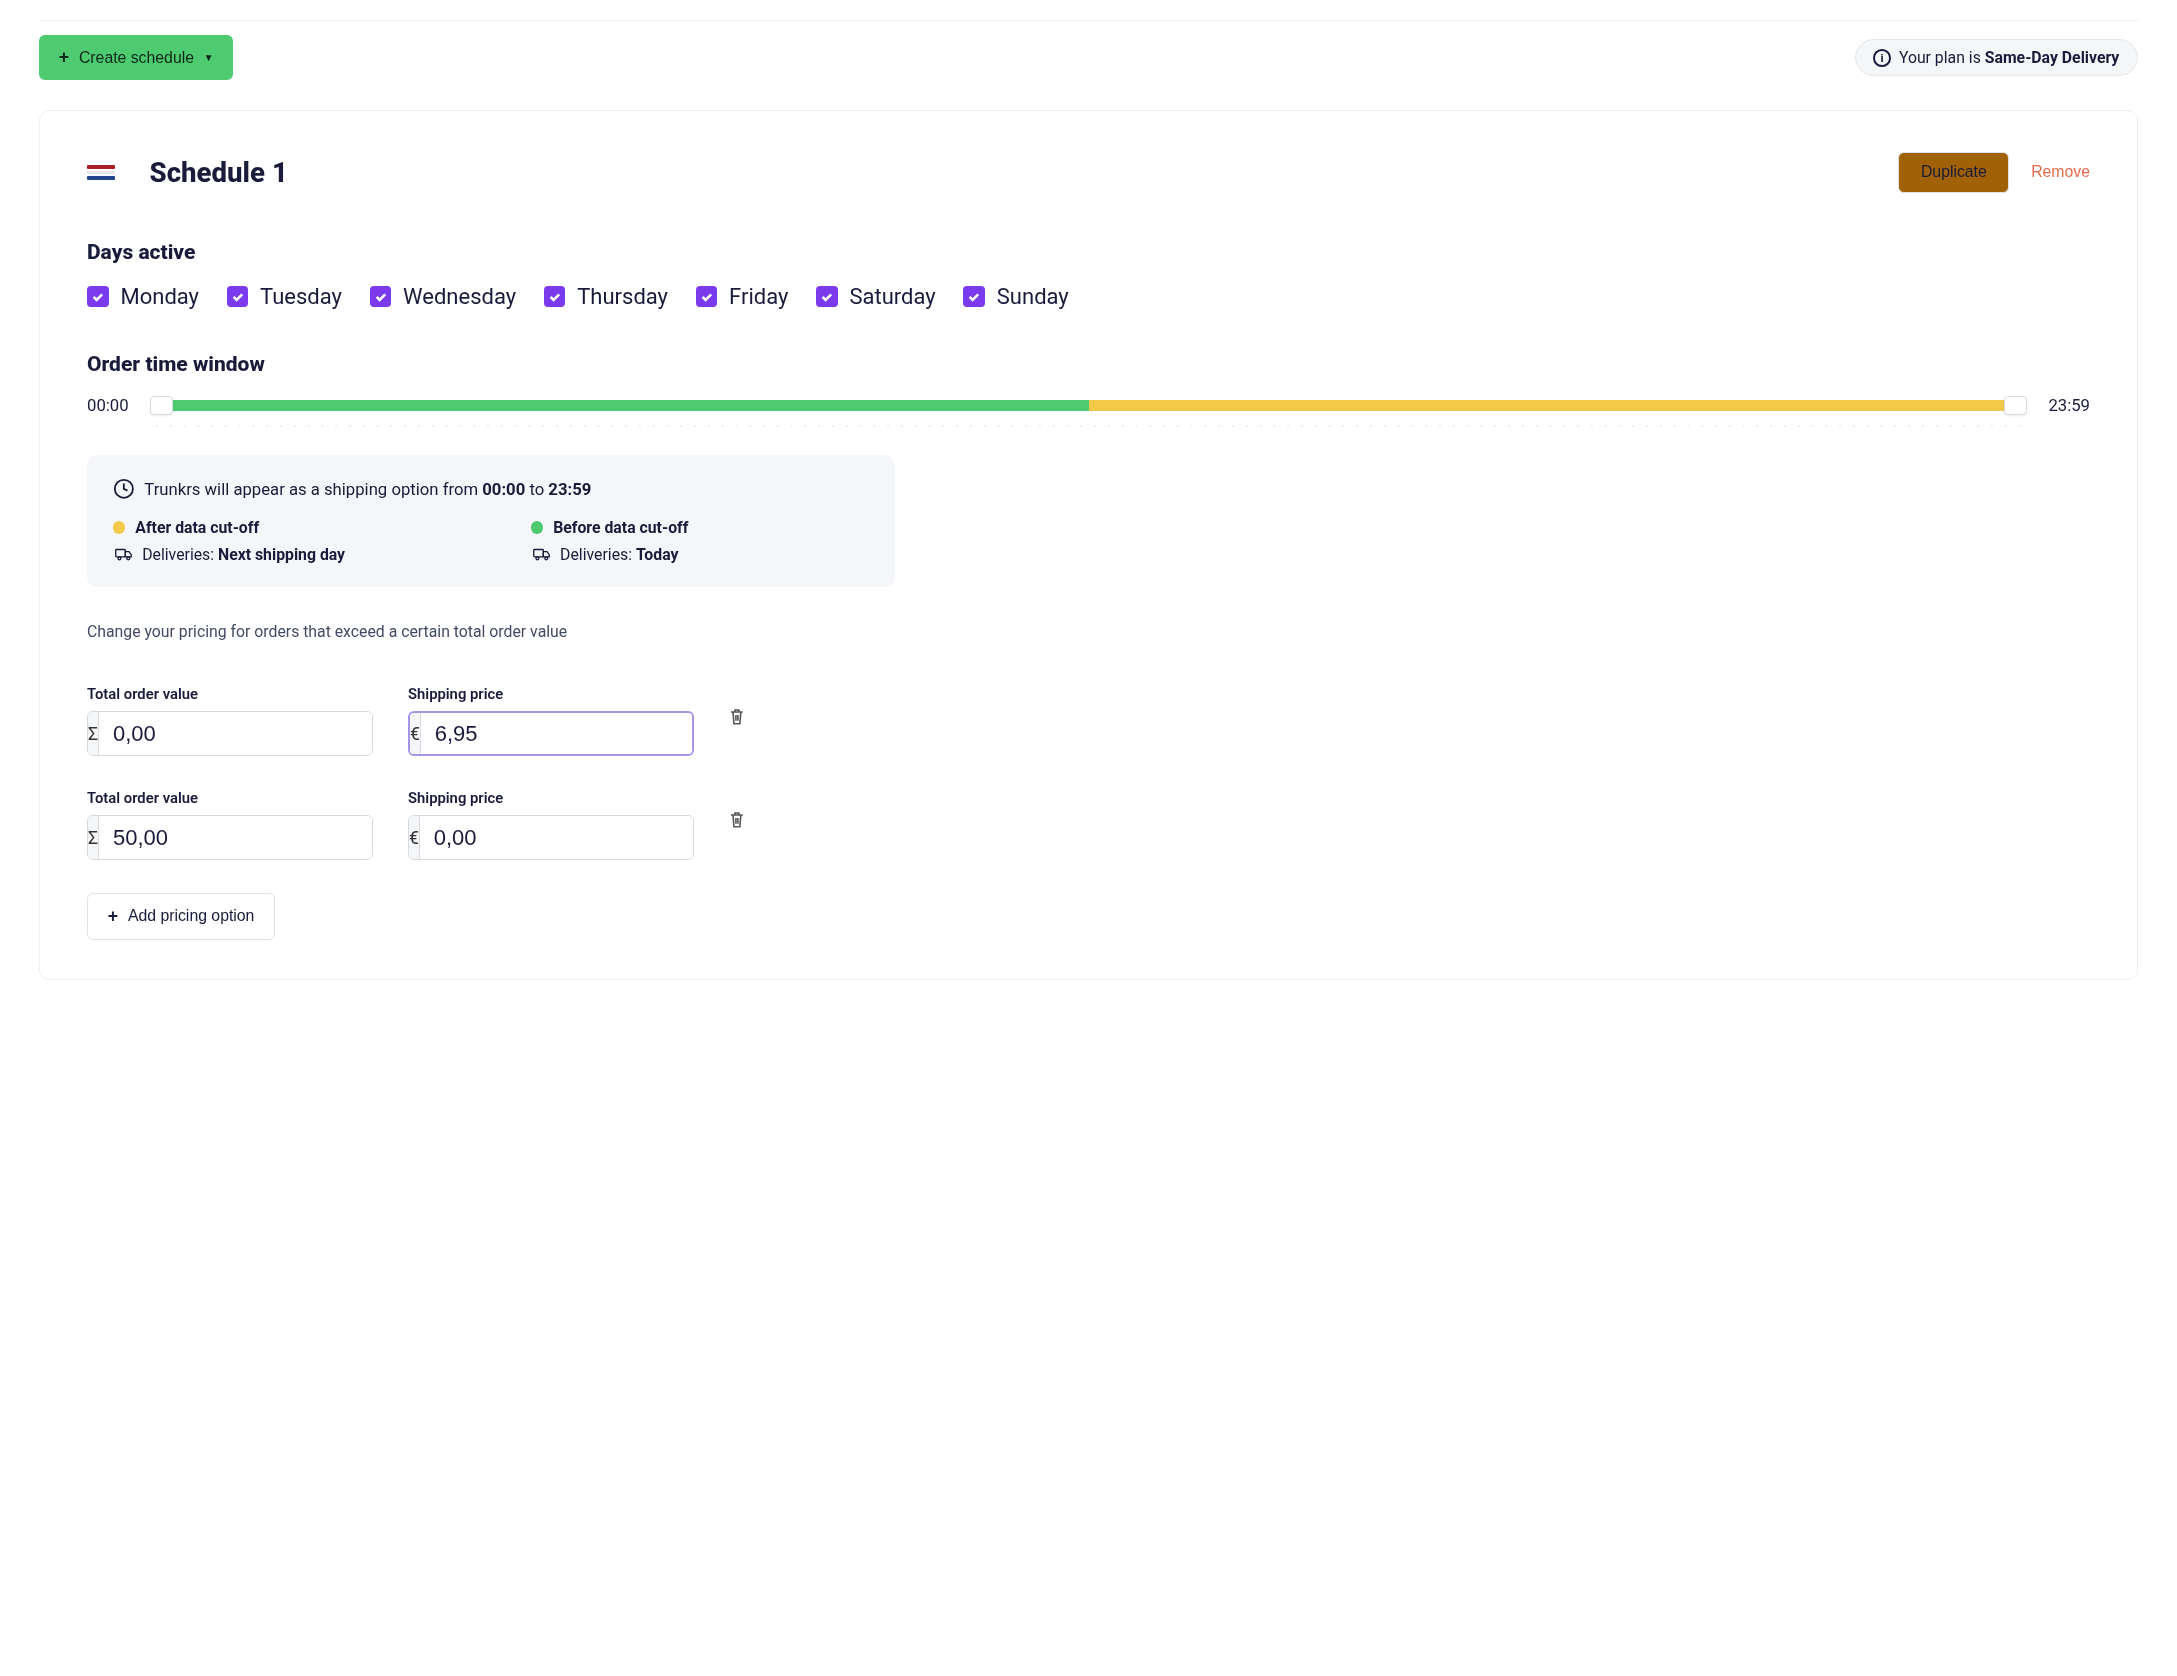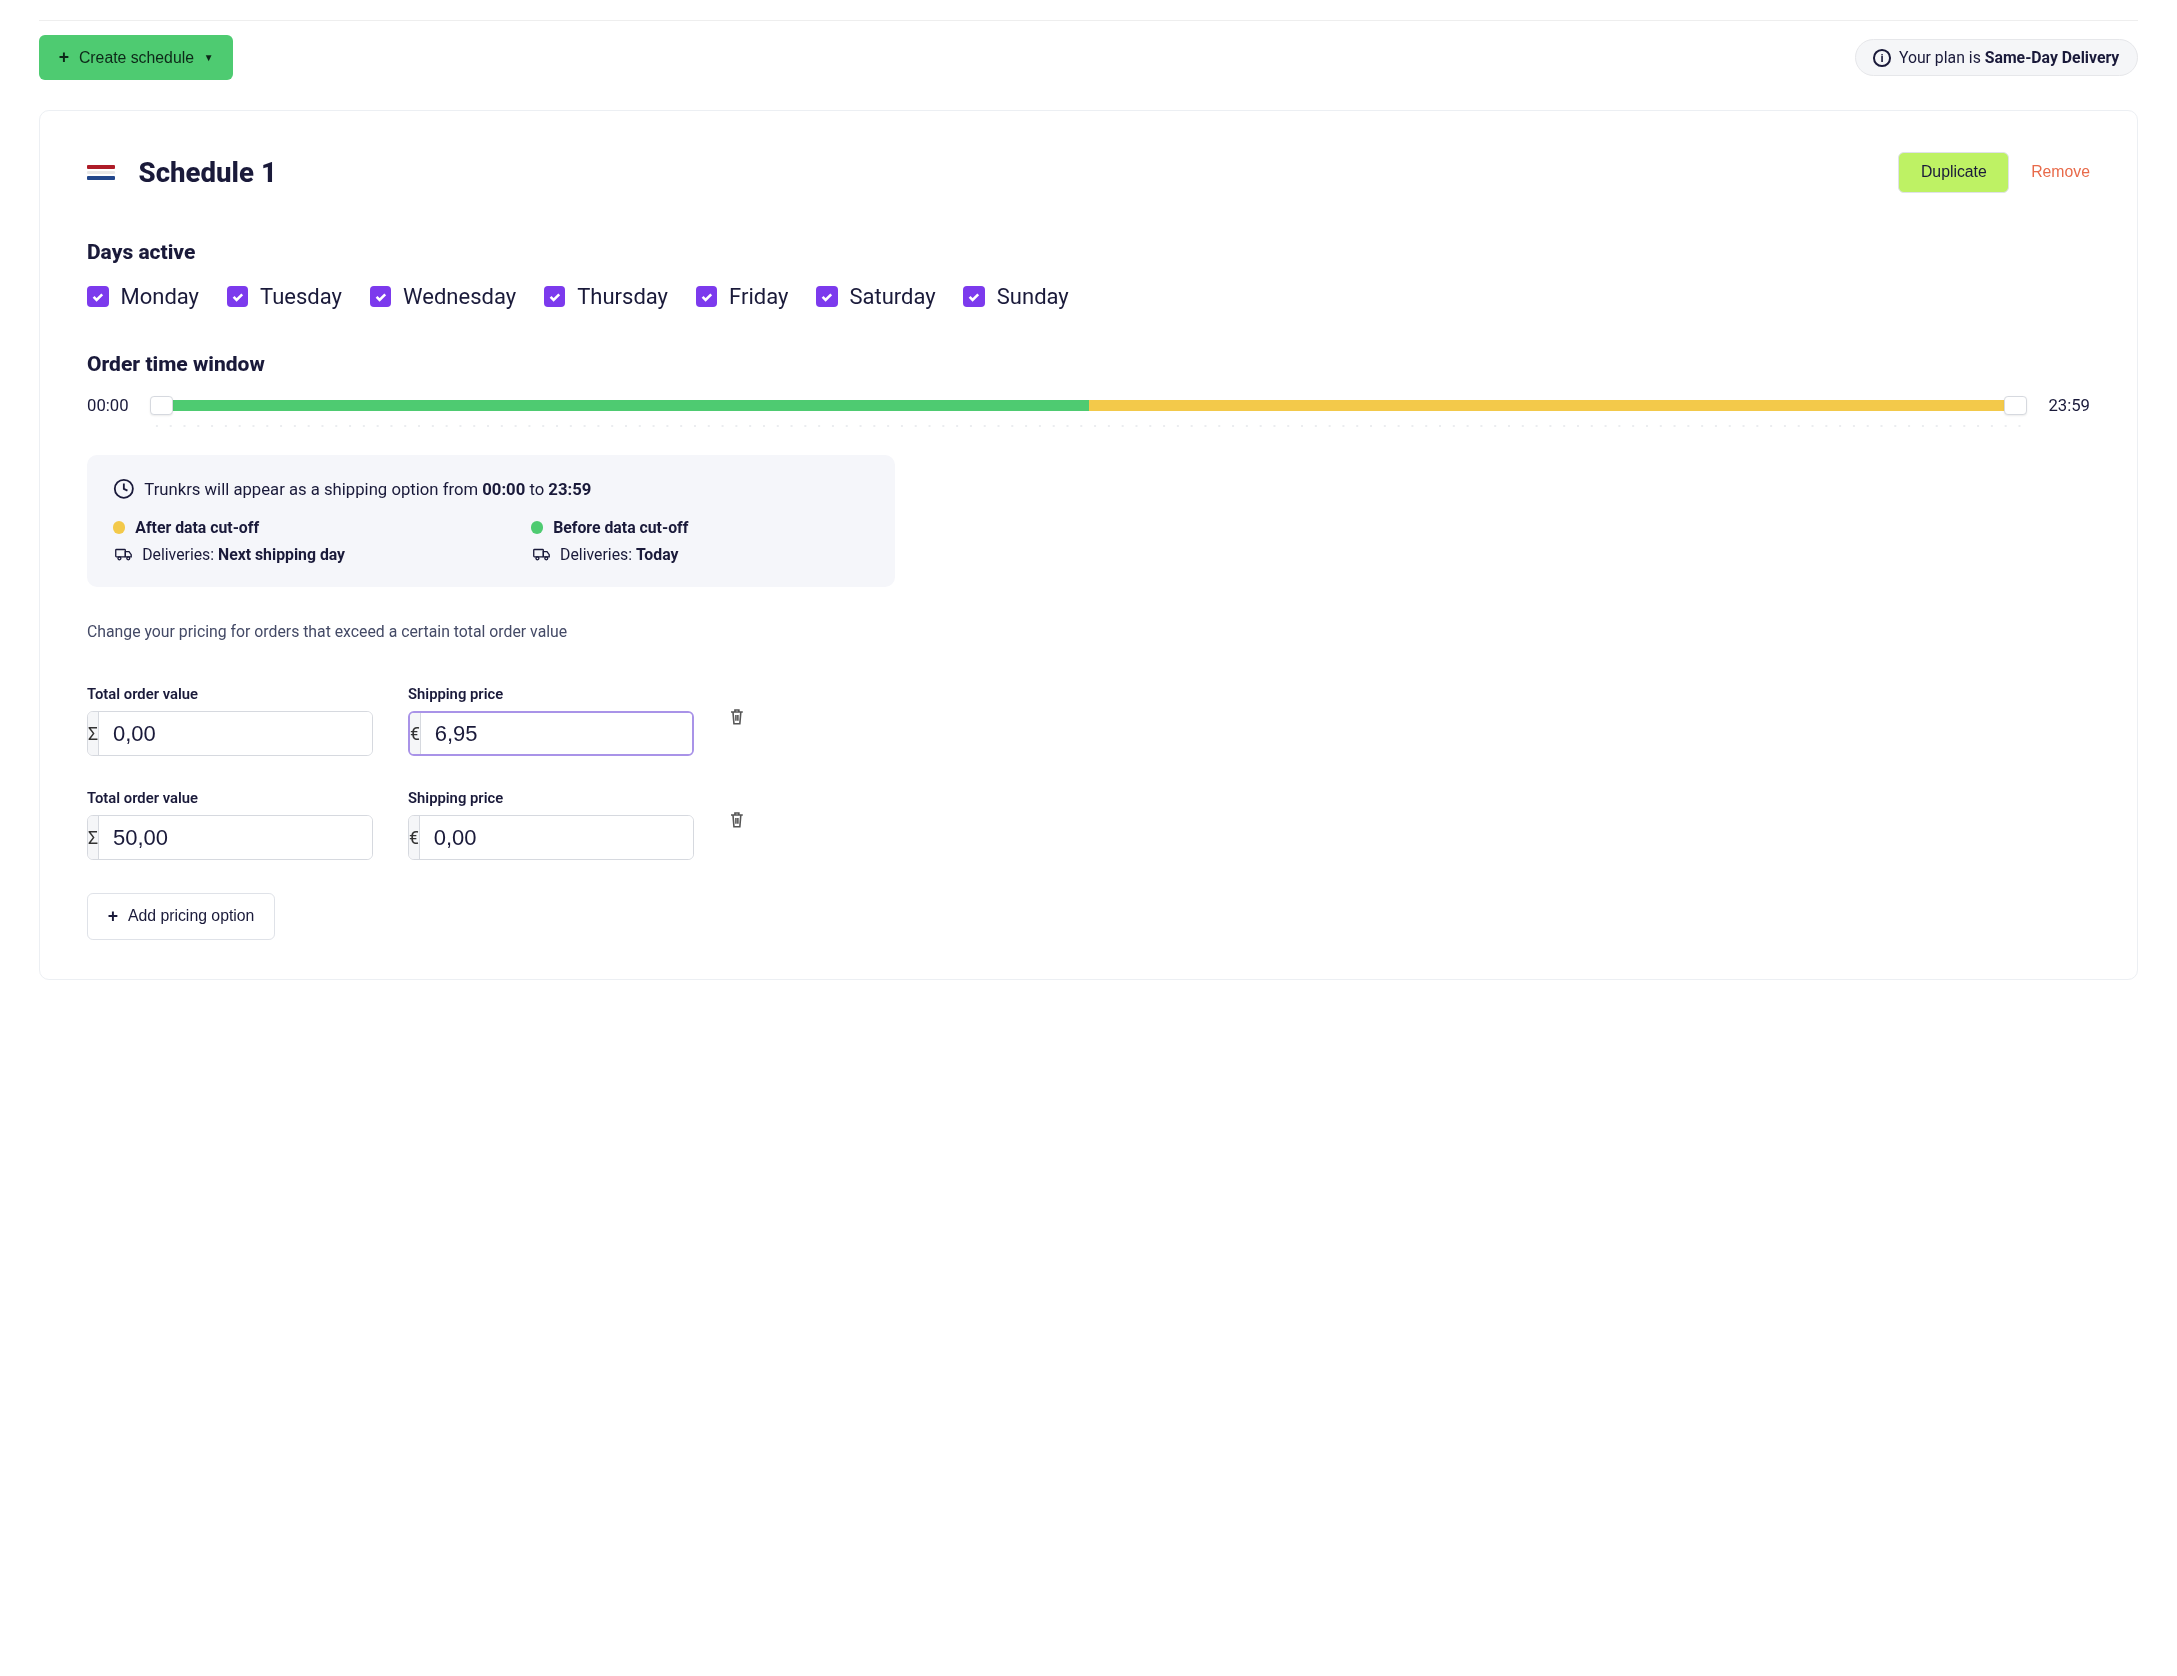--- a/index.html
+++ b/index.html
@@ -56,40 +56,40 @@
   }
   .card-header {
     display: flex;
     justify-content: space-between;
     align-items: center;
     margin-bottom: 47px;
   }
   .card-title-wrap {
     display: flex;
     align-items: center;
-    gap: 24px;
+    gap: 35px;
   }
   .flag {
     width: 27.6px;
     display: flex;
     flex-direction: column;
     gap: 2px;
   }
   .flag .stripe { height: 3.9px; border-radius: 1px; }
   .flag .r { background: #ae1c28; }
   .flag .w { background: #e8e8e8; }
   .flag .b { background: #21468b; }
   .card-title {
     font-size: 27.6px;
     font-weight: 800;
     color: #1a1a3a;
   }
   .card-actions { display: flex; align-items: center; gap: 21.7px; }
   .btn-outline {
-    background: #bef264;
+    background: #a16207;
     border: 1px solid #dfe2e8;
     border-radius: 5.9px;
     padding: 10.8px 21.7px;
     font-size: 15.8px;
     cursor: pointer;
     color: #1a1a3a;
   }
   .link-remove {
     color: #e86a4a;
     font-size: 15.8px;

